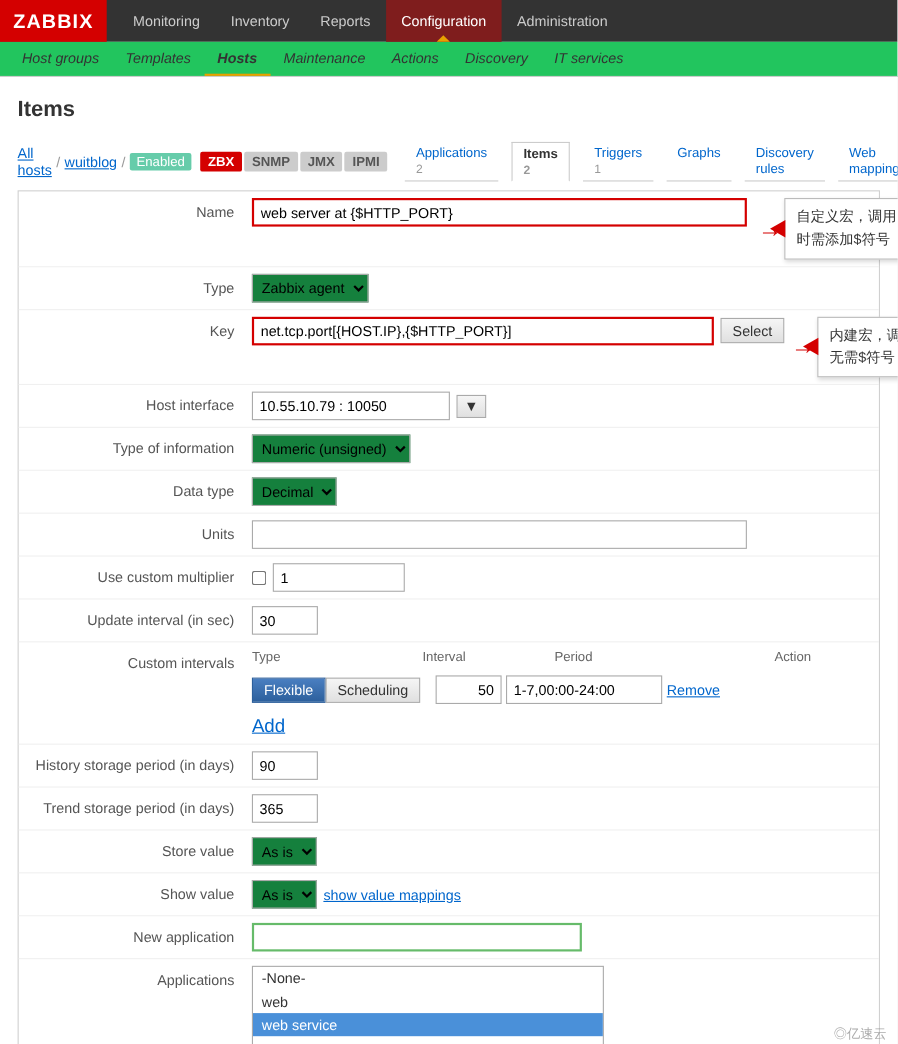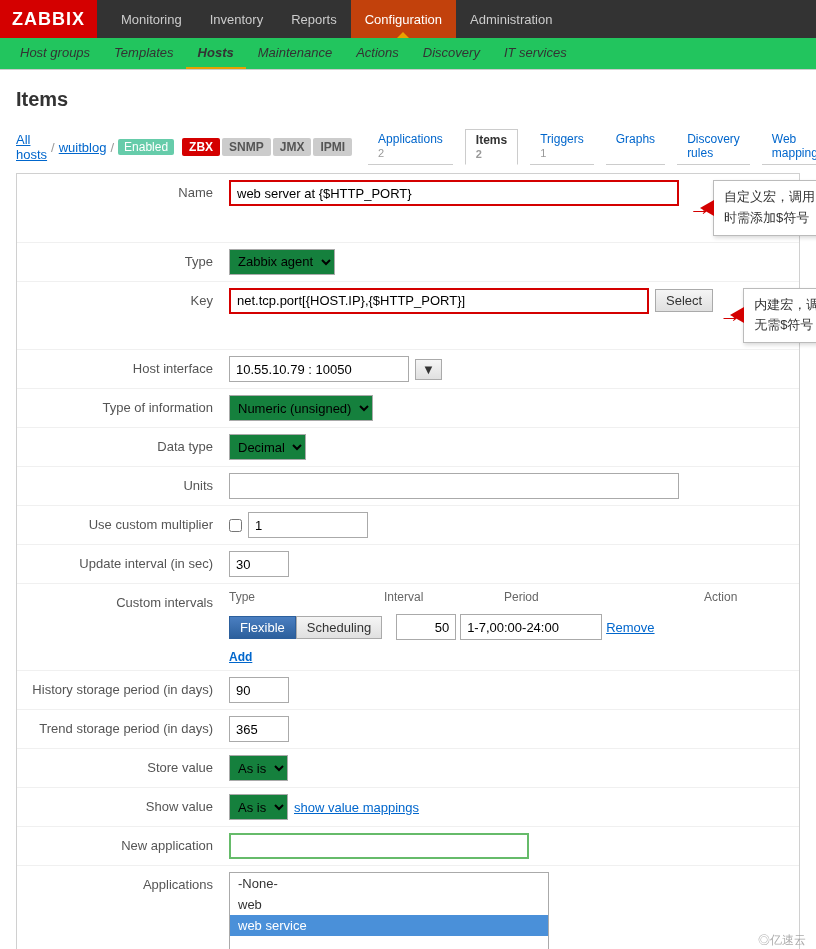--- a/index.html
+++ b/index.html
@@ -35,21 +35,21 @@
       padding: 0 14px;
       display: flex;
       align-items: center;
       cursor: pointer;
       font-size: 13px;
       height: 100%;
       position: relative;
     }
     .top-nav-item.active {
       color: white;
-      background: #c2410c;
+      background: #7f1d1d;
     }
     .top-nav-item.active::after {
       content: '';
       position: absolute;
       bottom: 0;
       left: 50%;
       transform: translateX(-50%);
       width: 0;
       height: 0;
       border-left: 6px solid transparent;
@@ -227,21 +227,21 @@
       min-height: 120px;
       width: 320px;
     }
     .app-list-item {
       padding: 3px 8px;
       cursor: pointer;
       font-size: 13px;
     }
     .app-list-item.selected { background: #4a90d9; color: white; }
 
-    .add-link { color: #0066cc; cursor: pointer; font-size: 12px; text-decoration: underline; display: inline-block; margin-top: 4px; font-weight: bold; }
+    .add-link { color: #0066cc; cursor: pointer; font-size: 17px; text-decoration: underline; display: inline-block; margin-top: 4px; }
     .remove-link { color: #0066cc; cursor: pointer; font-size: 13px; text-decoration: underline; }
 
     .show-link { color: #0066cc; cursor: pointer; font-size: 13px; text-decoration: underline; }
 
     
     .new-app-input {
       border: 2px solid #66bb6a !important;
       width: 300px;
     }
 

